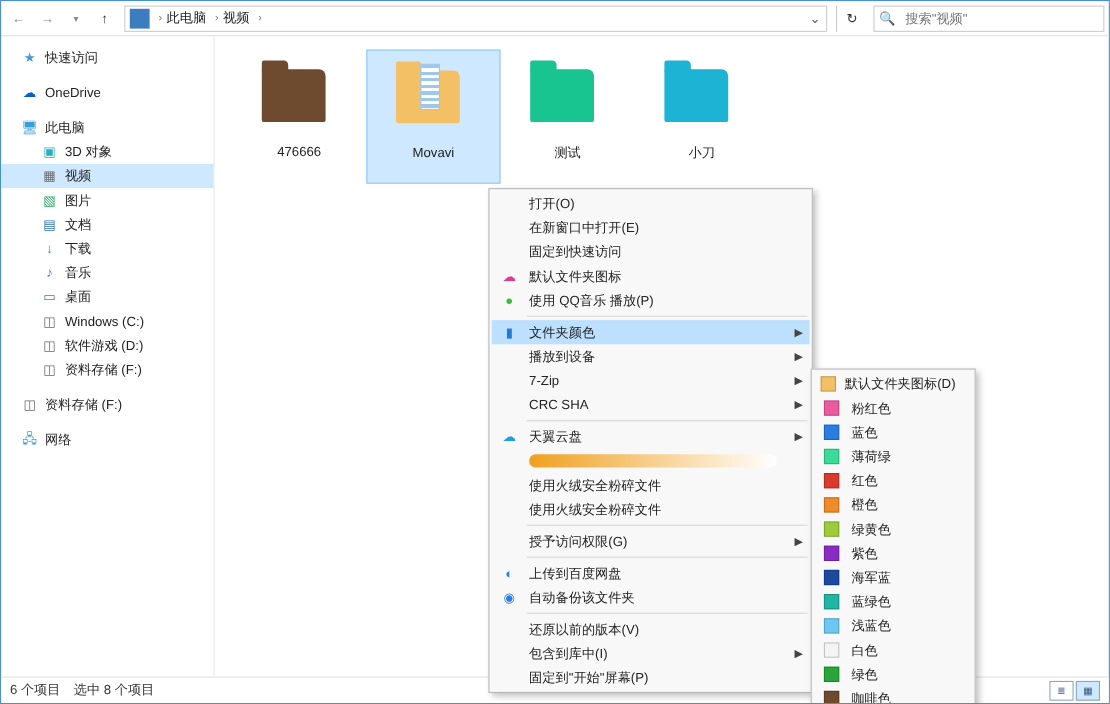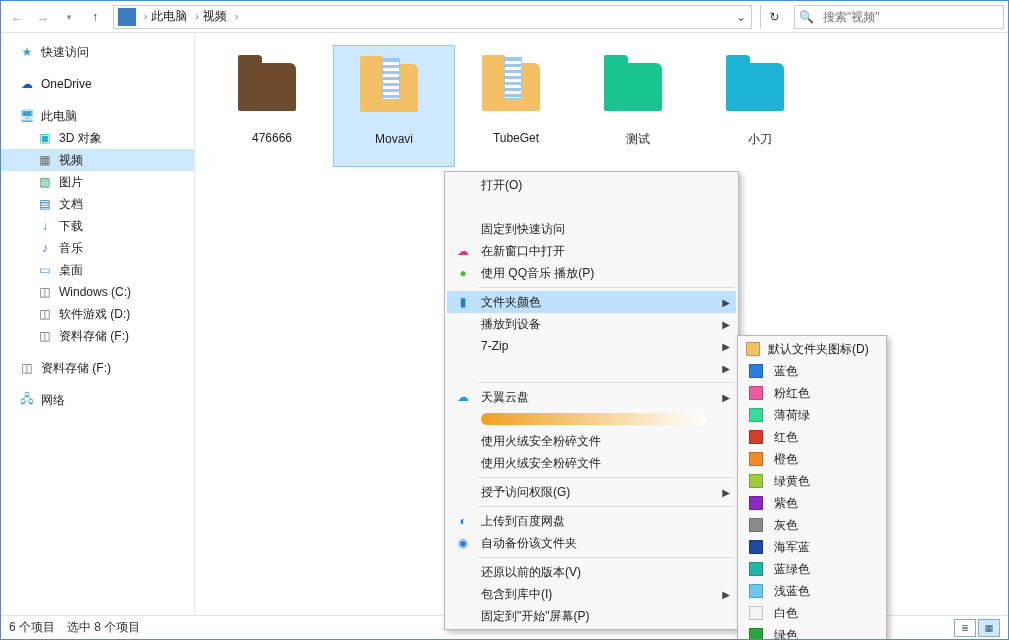--- a/index.html
+++ b/index.html
@@ -181,28 +181,20 @@
       </div>
       <div class="tile selected">
         <div class="ficon f-manila">
           <div class="folder-shape">
             <div class="paper-insert"></div>
           </div>
         </div>
         <div class="lbl">Movavi</div>
       </div>
       <div class="tile">
-        <div class="ficon f-manila">
-          <div class="folder-shape">
-            <div class="paper-insert"></div>
-          </div>
-        </div>
-        <div class="lbl">TubeGet</div>
-      </div>
-      <div class="tile">
         <div class="ficon f-green">
           <div class="folder-shape"></div>
         </div>
         <div class="lbl">测试</div>
       </div>
       <div class="tile">
         <div class="ficon f-cyan">
           <div class="folder-shape"></div>
         </div>
         <div class="lbl">小刀</div>
@@ -219,30 +211,31 @@
   </div>
 </div>
 
 <div id="main-ctx" class="ctxmenu">
     <div class="ctx-item">
       <span class="ctx-ic"></span>
       <span class="ctx-text">打开(O)</span>
     </div>
     <div class="ctx-item">
       <span class="ctx-ic"></span>
+      <span class="ctx-text">在新窗口中打开(E)</span>
     </div>
     <div class="ctx-item">
       <span class="ctx-ic"></span>
       <span class="ctx-text">固定到快速访问</span>
     </div>
     <div class="ctx-item">
       <span class="ctx-ic">
         <span style="color:#e03a8c">☁</span>
       </span>
-      <span class="ctx-text">在新窗口中打开</span>
+      <span class="ctx-text">默认文件夹图标</span>
     </div>
     <div class="ctx-item">
       <span class="ctx-ic">
         <span style="color:#3bbf3b">●</span>
       </span>
       <span class="ctx-text">使用 QQ音乐 播放(P)</span>
     </div>
     <div class="ctx-sep"></div>
     <div class="ctx-item hover">
       <span class="ctx-ic">
@@ -256,20 +249,21 @@
       <span class="ctx-text">播放到设备</span>
       <span class="ctx-arrow">▶</span>
     </div>
     <div class="ctx-item">
       <span class="ctx-ic"></span>
       <span class="ctx-text">7-Zip</span>
       <span class="ctx-arrow">▶</span>
     </div>
     <div class="ctx-item">
       <span class="ctx-ic"></span>
+      <span class="ctx-text">CRC SHA</span>
       <span class="ctx-arrow">▶</span>
     </div>
     <div class="ctx-sep"></div>
     <div class="ctx-item">
       <span class="ctx-ic">
         <span style="color:#1f9de0">☁</span>
       </span>
       <span class="ctx-text">天翼云盘</span>
       <span class="ctx-arrow">▶</span>
     </div>
@@ -321,32 +315,32 @@
   </div>
 <div id="sub-ctx" class="ctxmenu">
     <div class="ctx-item">
       <span class="ctx-ic">
         <span class="swatch" style="background:#f3c065"></span>
       </span>
       <span class="ctx-text">默认文件夹图标(D)</span>
     </div>
     <div class="ctx-item">
       <span class="ctx-ic">
+        <span class="swatch" style="background:#ec5aa0"></span>
+      </span>
+      <span class="ctx-text">粉红色</span>
+    </div>
+    <div class="ctx-item">
+      <span class="ctx-ic">
         <span class="swatch" style="background:#2a7de1"></span>
       </span>
       <span class="ctx-text">蓝色</span>
     </div>
     <div class="ctx-item">
       <span class="ctx-ic">
-        <span class="swatch" style="background:#ec5aa0"></span>
-      </span>
-      <span class="ctx-text">粉红色</span>
-    </div>
-    <div class="ctx-item">
-      <span class="ctx-ic">
         <span class="swatch" style="background:#3bdc9a"></span>
       </span>
       <span class="ctx-text">薄荷绿</span>
     </div>
     <div class="ctx-item">
       <span class="ctx-ic">
         <span class="swatch" style="background:#d83a2b"></span>
       </span>
       <span class="ctx-text">红色</span>
     </div>
@@ -363,26 +357,20 @@
       <span class="ctx-text">绿黄色</span>
     </div>
     <div class="ctx-item">
       <span class="ctx-ic">
         <span class="swatch" style="background:#8a2cc4"></span>
       </span>
       <span class="ctx-text">紫色</span>
     </div>
     <div class="ctx-item">
       <span class="ctx-ic">
-        <span class="swatch" style="background:#8a8a8a"></span>
-      </span>
-      <span class="ctx-text">灰色</span>
-    </div>
-    <div class="ctx-item">
-      <span class="ctx-ic">
         <span class="swatch" style="background:#1b4aa0"></span>
       </span>
       <span class="ctx-text">海军蓝</span>
     </div>
     <div class="ctx-item">
       <span class="ctx-ic">
         <span class="swatch" style="background:#1fb7a3"></span>
       </span>
       <span class="ctx-text">蓝绿色</span>
     </div>

